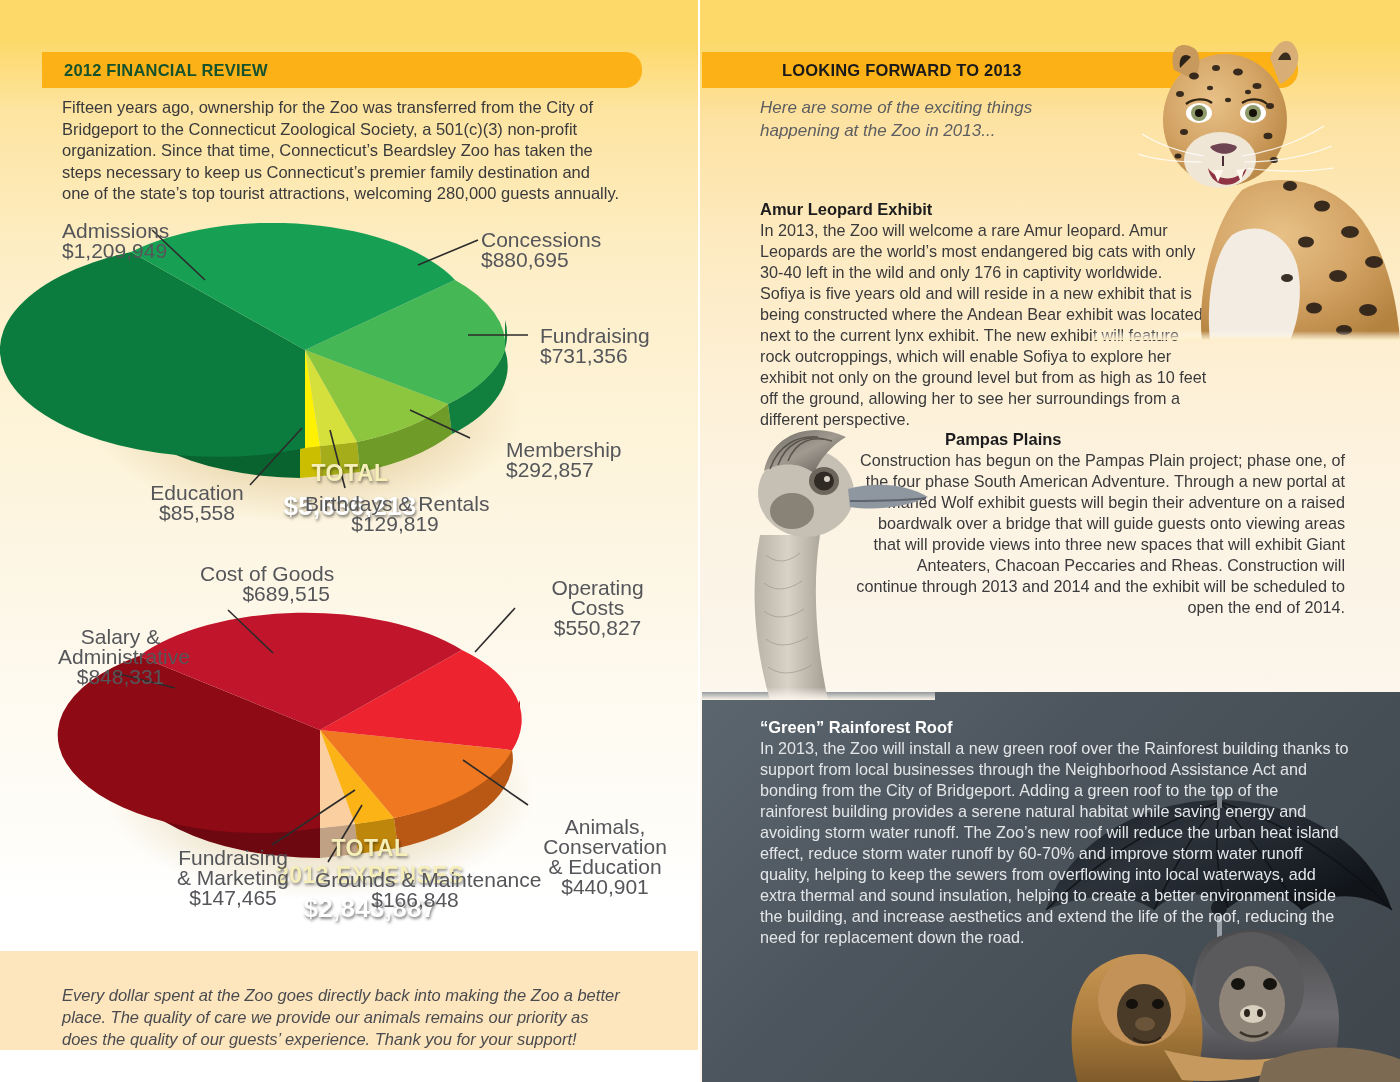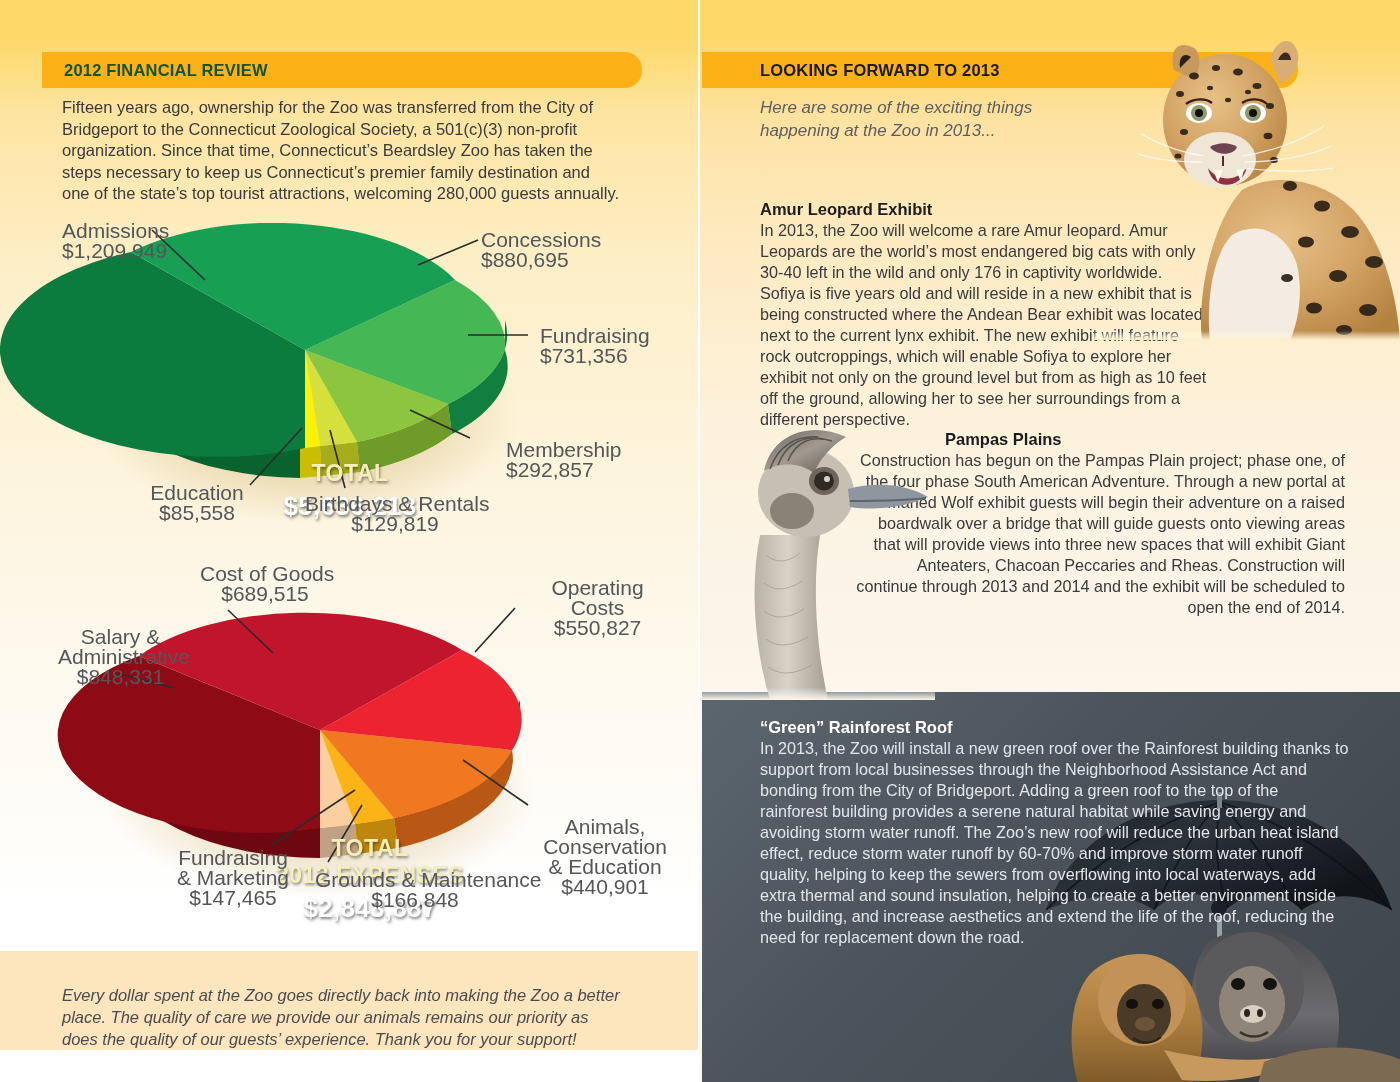--- a/index.html
+++ b/index.html
@@ -137,21 +137,21 @@
   .header-bar-right {
     position: absolute;
     left: 2px; top: 52px;
     width: 596px; height: 36px;
     background: #fcb117;
     border-radius: 0 17px 17px 0;
     display: flex;
     align-items: center;
   }
   .header-bar-right .htext {
-    padding-left: 58px;
+    padding-left: 80px;
     font-size: 16.5px;
     font-weight: bold;
     color: #1a1a1a;
     letter-spacing: 0.2px;
   }
 
   .subhead-italic {
     position: absolute;
     left: 60px; top: 96px;
     width: 330px;
@@ -332,21 +332,21 @@
         <line x1="355" y1="190" x2="272" y2="245" stroke="#2b2b2b" stroke-width="1.6"></line>
       </svg>
 
       <div class="pie-center" style="left:205px; top:235px; width:330px;">
         <div class="tline">TOTAL</div>
         <div class="tline">2012 EXPENSES</div>
         <div class="tamount">$2,843,887</div>
       </div>
     </div>
 
-    <div class="pie-label c" style="left:200px; top:564px; width:130px;">
+    <div class="pie-label c" style="left:200px; top:564px; width:130px;text-align:right;">
       <span>Cost of Goods</span><br>
       <span>$689,515</span>
     </div>
     <div class="pie-label c" style="left:58px; top:627px; width:125px;">
       <span>Salary &amp;</span><br>
       <span>Administrative</span><br>
       <span>$848,331</span>
     </div>
     <div class="pie-label c" style="left:545px; top:578px; width:105px;">
       <span>Operating</span><br>

